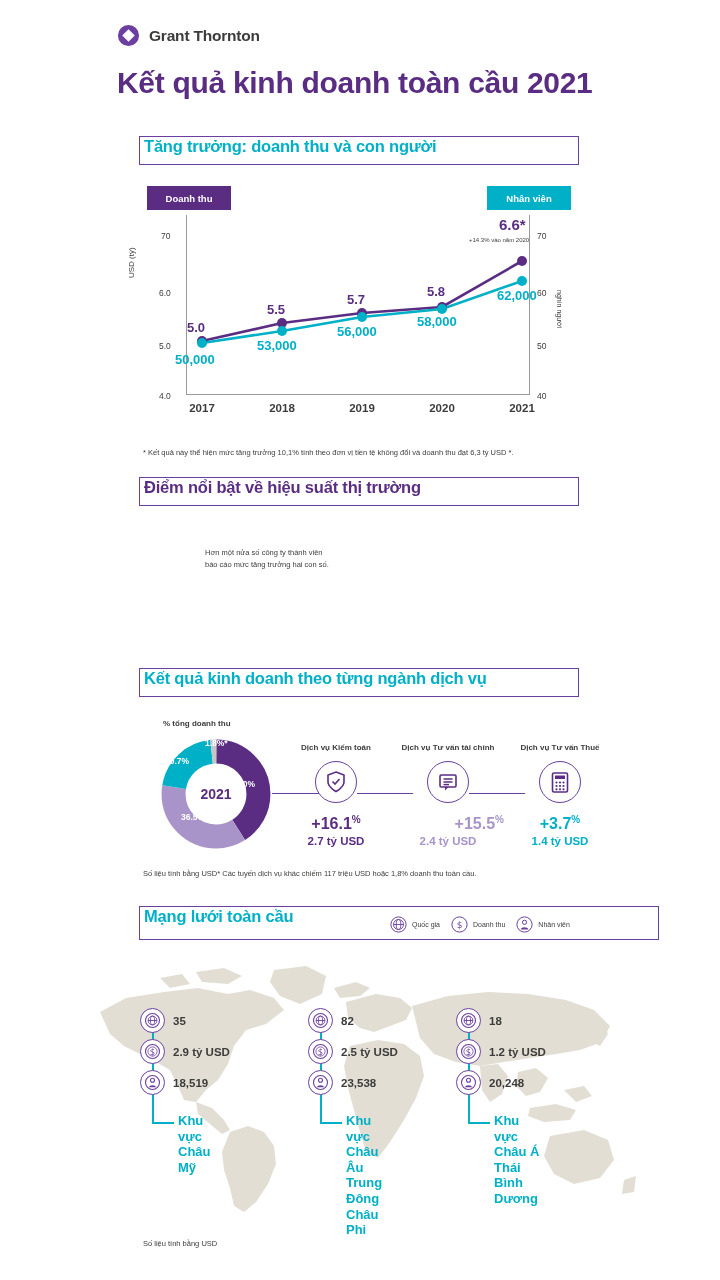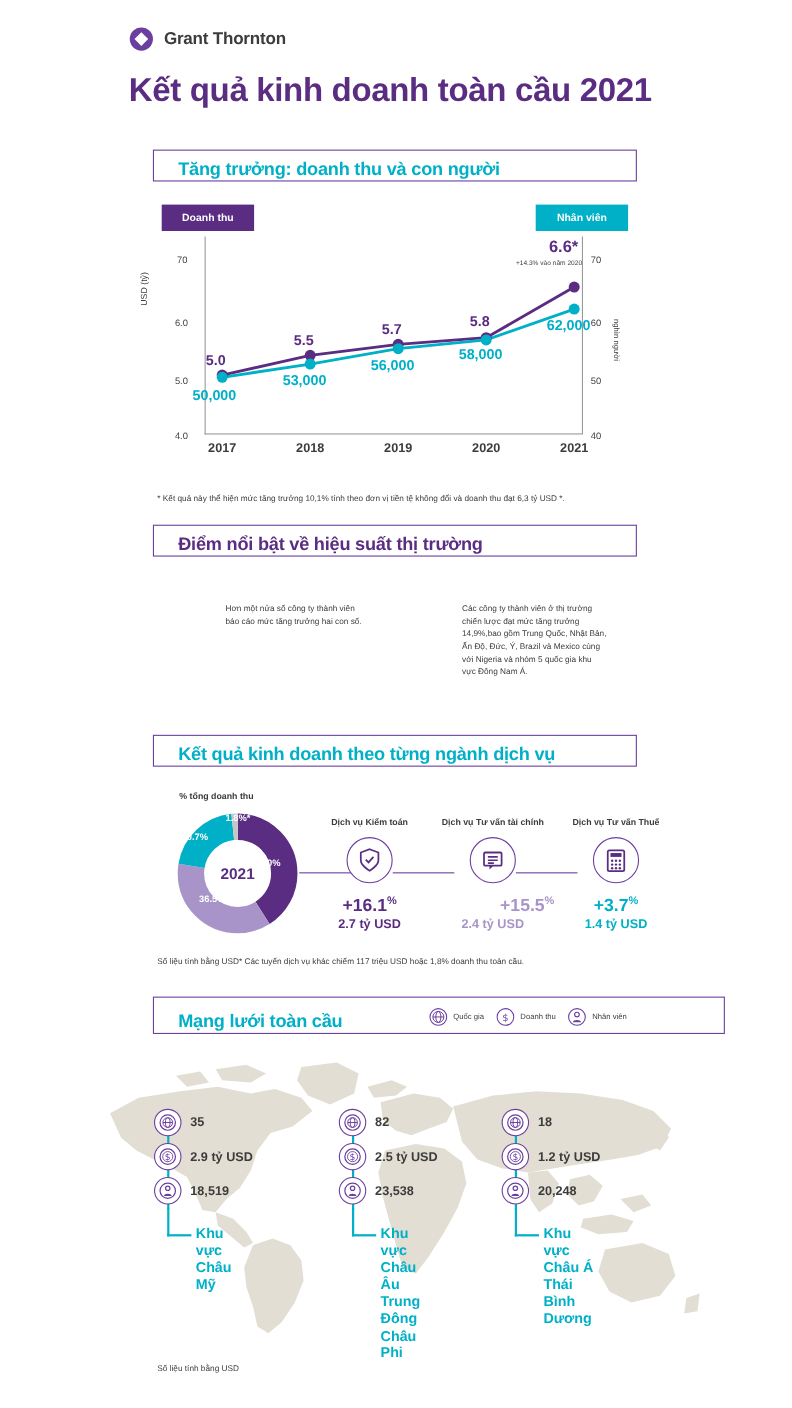--- a/index.html
+++ b/index.html
@@ -39,22 +39,22 @@
     color: #5a2d82;
     letter-spacing: -0.3px;
     white-space: nowrap;
   }
 
   
   .banner {
     position: absolute;
     border: 1.4px solid #6b3fa0;
     display: flex;
-    align-items: flex-end;
-    padding-left: 22px;
+    align-items: flex-start;
+    padding-left: 4px;
     background: #fff;
   }
   .banner-title {
     font-size: 16.5px;
     font-weight: bold;
     color: #00b0c7;
     letter-spacing: -0.2px;
     white-space: nowrap;
   }
   .banner-title.purple { color: #5a2d82; }
@@ -393,26 +393,20 @@
 <div class="banner" id="banner-market">
   <span class="banner-title purple">Điểm nổi bật về hiệu suất thị trường</span>
 </div>
 
 <div class="hl" id="hl-0">
   <div class="hl-body" style="white-space:pre-line;">Hơn một nửa số công ty thành viên
 báo cáo mức tăng trưởng hai con số.</div>
 </div>
 
 <div class="hl" id="hl-1">
-  <div class="hl-body" style="white-space:pre-line;">Các công ty thành viên ở thị trường
-chiến lược đạt mức tăng trưởng
-14,9%,bao gồm Trung Quốc, Nhật Bản,
-Ấn Độ, Đức, Ý, Brazil và Mexico cùng
-với Nigeria và nhóm 5 quốc gia khu
-vực Đông Nam Á.</div>
 </div>
 
 <div class="banner" id="banner-service">
   <span class="banner-title">Kết quả kinh doanh theo từng ngành dịch vụ</span>
 </div>
 
 <div class="donut-caption">% tổng doanh thu</div>
 
 <div class="donut-wrap">
   <svg width="112" height="112" viewBox="0 0 42 42">

